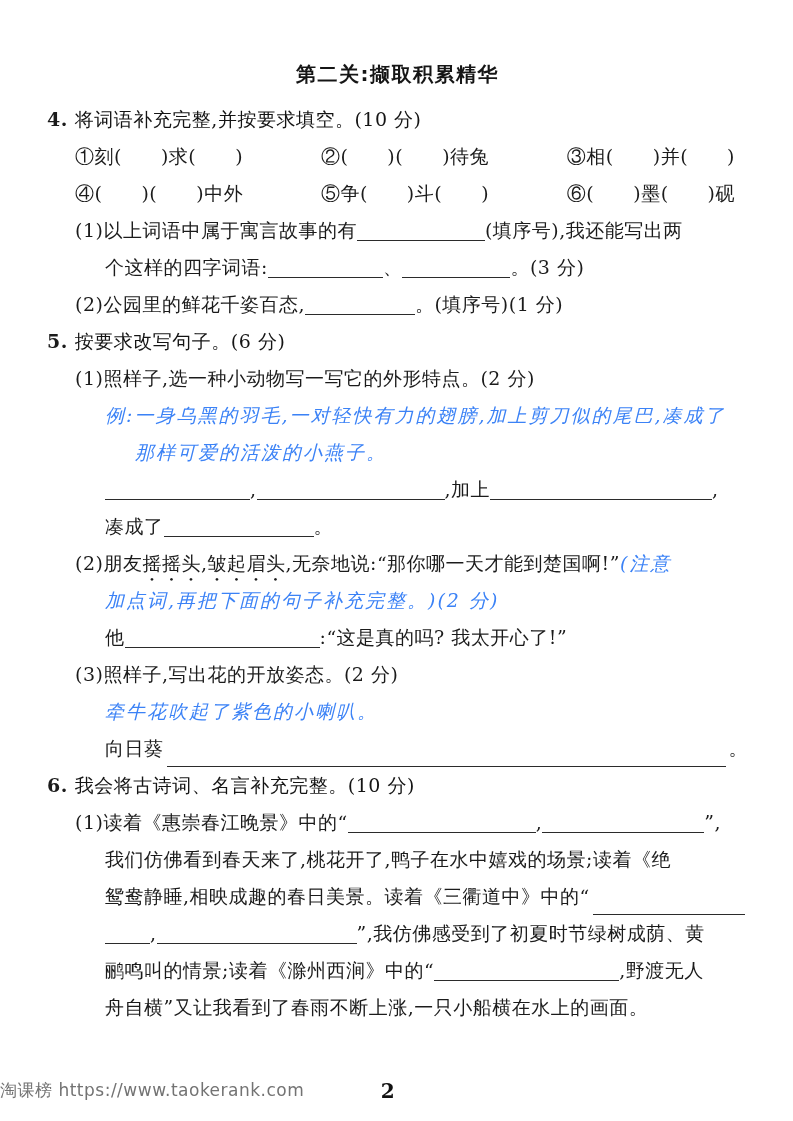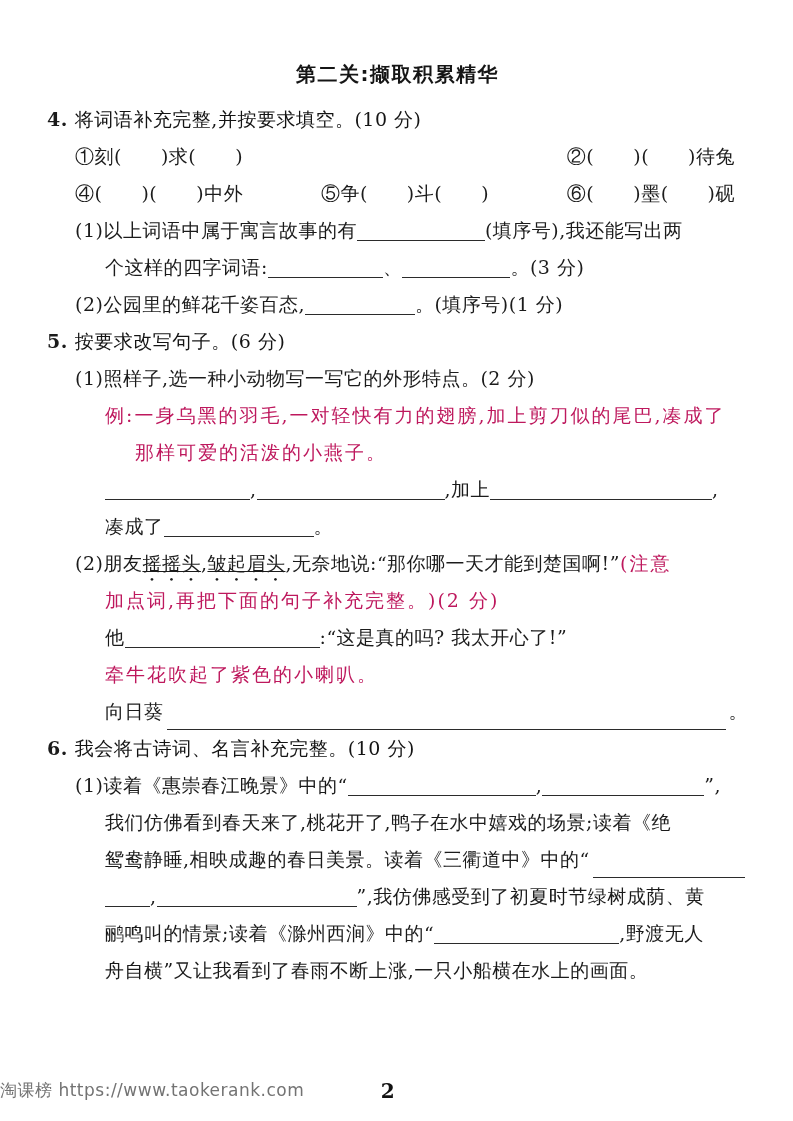--- a/index.html
+++ b/index.html
@@ -17,24 +17,24 @@
   .line{line-height:37px;height:37px;white-space:nowrap;}
   .flexline{display:flex;align-items:baseline;line-height:37px;height:37px;}
   .stem{font-weight:normal;color:#141414;}
   .qnum{font-weight:bold;margin-right:7px;}
   .ind1{margin-left:28px;}
   .ind2{margin-left:58px;}
   .ind3{margin-left:88px;}
   .wrow{display:flex;justify-content:space-between;margin-left:28px;width:660px;line-height:37px;height:37px;}
   .bl{display:inline-block;border-bottom:1.6px solid #2b2b2b;height:22px;vertical-align:-4px;}
   .grow{flex:1 1 auto;margin:0 3px;align-self:flex-end;height:26px;}
-  .kai{letter-spacing:2px;color:#be185d;}
+  .kai{font-style:italic;letter-spacing:2px;color:#3b82f6;}
   .em-dots{
     -webkit-text-emphasis:filled dot;-webkit-text-emphasis-position:under;
-    text-emphasis:filled dot;text-emphasis-position:under left;text-decoration:underline;
+    text-emphasis:filled dot;text-emphasis-position:under left;
   }
   .footer{
     position:absolute;left:0;bottom:30px;width:100%;text-align:left;
     font-family:"DejaVu Sans",sans-serif;font-size:17px;color:#737373;letter-spacing:0.5px;
   }
   .pagenum{
     position:absolute;left:378px;bottom:29px;width:20px;text-align:center;
     font-family:"DejaVu Serif",serif;font-size:20px;font-weight:bold;color:#111;
   }
 </style>
@@ -45,20 +45,21 @@
 
   <div class="title">第二关:撷取积累精华</div>
 
   <div class="line">
     <span class="qnum">4.</span><span class="stem">将词语补充完整,并按要求填空。(10 分)</span>
   </div>
 
   <div class="wrow">
     <span>①刻(　　)求(　　)</span>
     <span>②(　　)(　　)待兔</span>
+    <span>③相(　　)并(　　)</span>
   </div>
   <div class="wrow">
     <span>④(　　)(　　)中外</span>
     <span>⑤争(　　)斗(　　)</span>
     <span>⑥(　　)墨(　　)砚</span>
   </div>
 
   <div class="line ind1">
     <span>(1)以上词语中属于寓言故事的有</span><span class="bl" style="width:128px"></span><span>(填序号),我还能写出两</span>
   </div>
@@ -85,20 +86,21 @@
   </div>
 
   <div class="line ind1">
     <span>(2)朋友</span><span class="em-dots">摇摇头</span><span>,</span><span class="em-dots">皱起眉头</span><span>,无奈地说:“那你哪一天才能到楚国啊!”</span><span class="kai">(注意</span>
   </div>
   <div class="line ind2 kai">加点词,再把下面的句子补充完整。)(2 分)</div>
   <div class="line ind2">
     <span>他</span><span class="bl" style="width:195px"></span><span>:“这是真的吗? 我太开心了!”</span>
   </div>
 
+  <div class="line ind1">(3)照样子,写出花的开放姿态。(2 分)</div>
   <div class="line ind2 kai">牵牛花吹起了紫色的小喇叭。</div>
   <div class="flexline ind2">
     <span>向日葵</span>
       <span class="bl grow"></span>
       <span>。</span>
   </div>
 
   <div class="line">
     <span class="qnum">6.</span><span class="stem">我会将古诗词、名言补充完整。(10 分)</span>
   </div>

